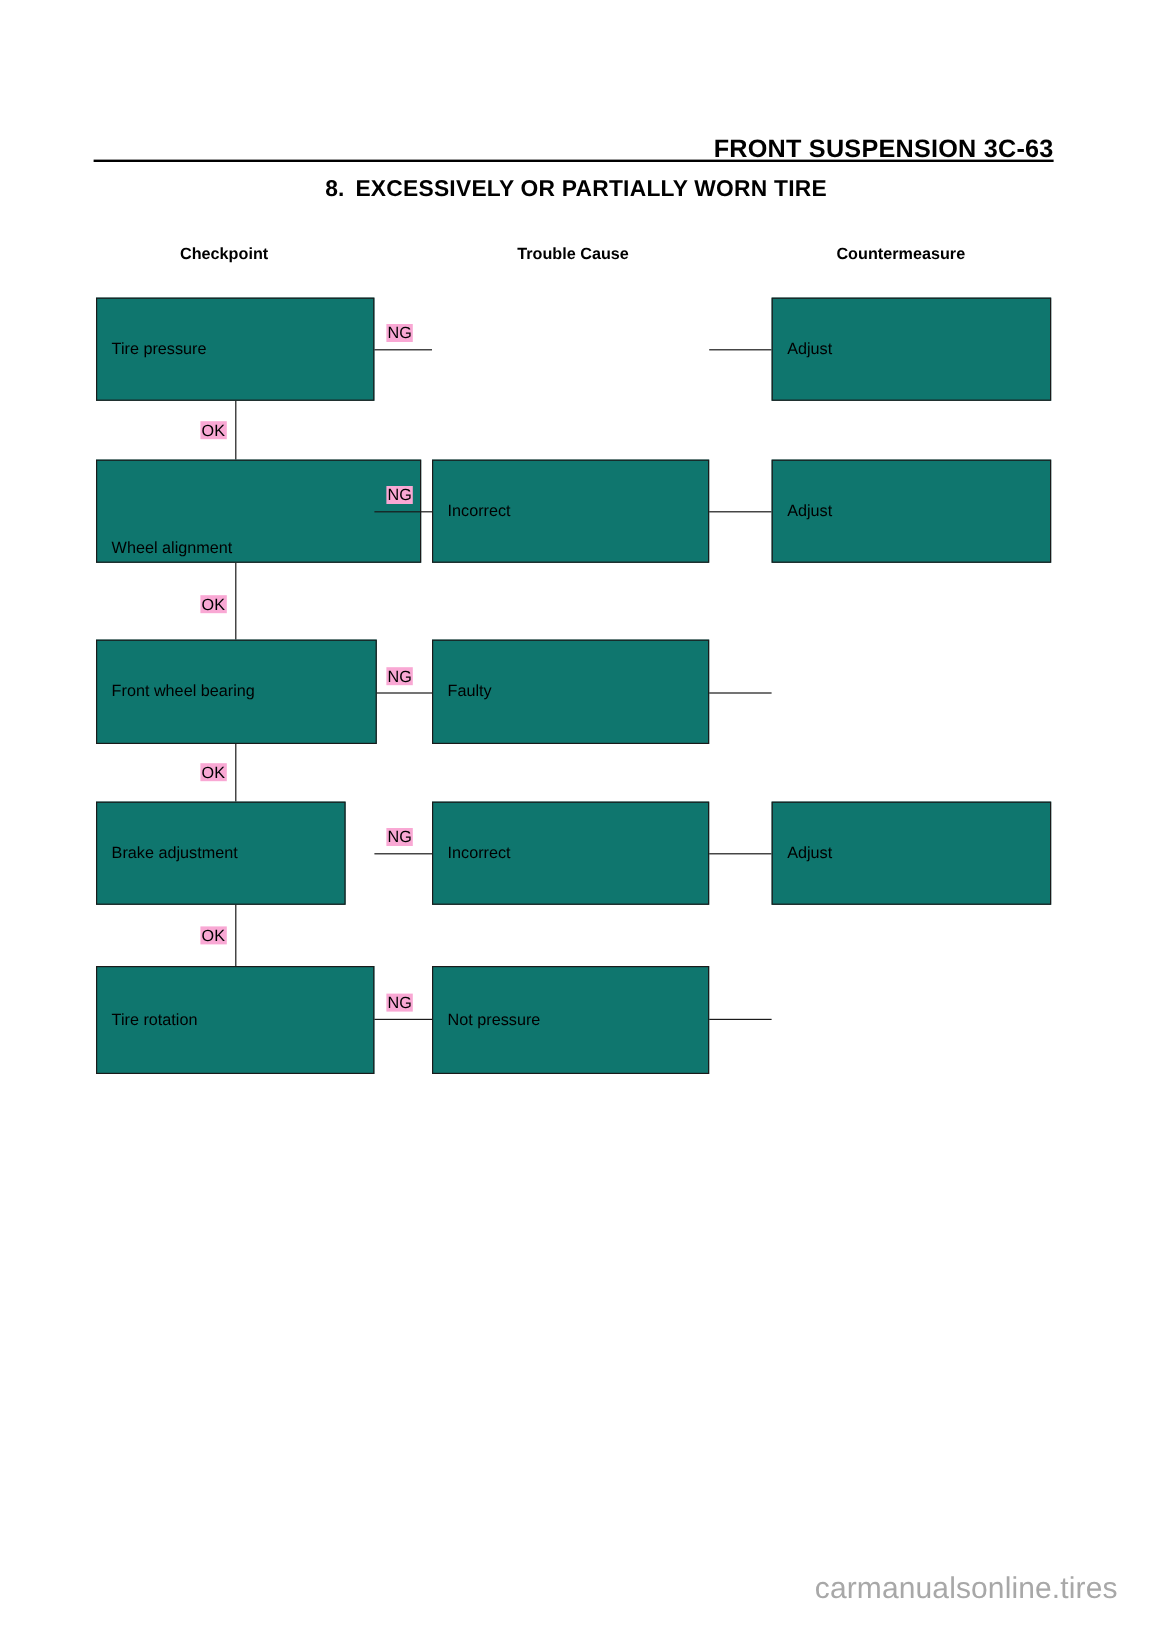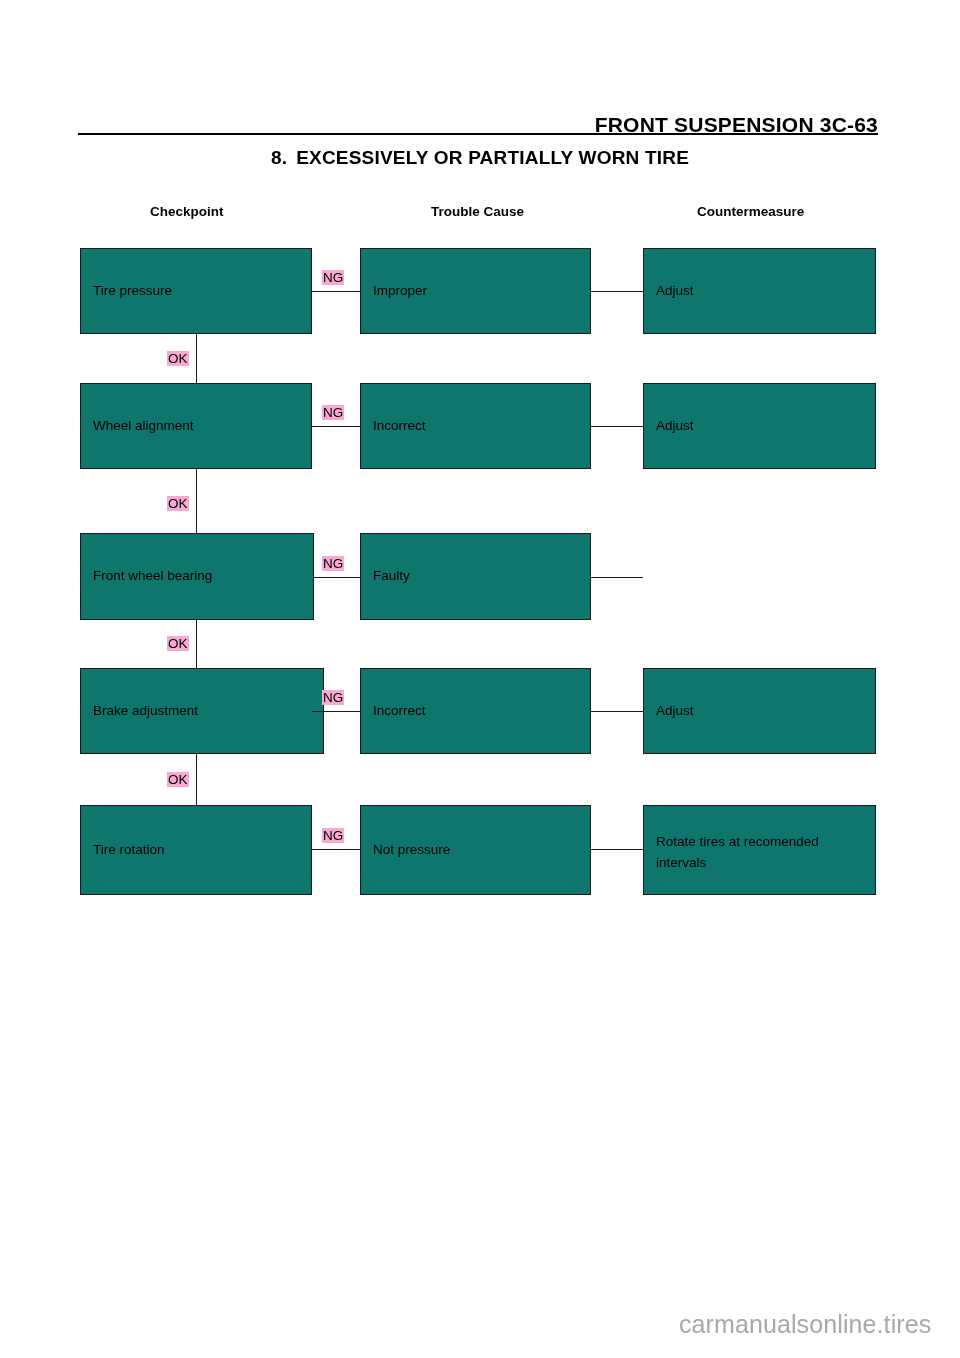--- a/index.html
+++ b/index.html
@@ -141,32 +141,29 @@
   <div class="col-head c2">Trouble Cause</div>
   <div class="col-head c3">Countermeasure</div>
 
   <div class="flow">
 
     <div class="box" style="left:80px; top:248px; width:232px; height:86px;">
       <span class="box-label">Tire pressure</span>
     </div>
     <div class="h-link" style="left:312px; top:291px; width:48px;"></div>
     <div class="edge-label" style="left:322px; top:270px;">NG</div>
-    <div class="box" style="left:360px; top:248px; width:231px; height:86px;">
-      <span class="box-label">Improper</span>
-    </div>
     <div class="h-link" style="left:591px; top:291px; width:52px;"></div>
     <div class="box" style="left:643px; top:248px; width:233px; height:86px;">
       <span class="box-label">Adjust</span>
     </div>
 
     <div class="v-link" style="left:196px; top:334px; height:49px;"></div>
     <div class="edge-label" style="left:167px; top:351px;">OK</div>
 
-    <div class="box" style="left:80px; top:383px; width:232px; height:86px;">
+    <div class="box" style="left:80px; top:383px; width:271px; height:86px;align-items:flex-end;">
       <span class="box-label">Wheel alignment</span>
     </div>
     <div class="h-link" style="left:312px; top:426px; width:48px;"></div>
     <div class="edge-label" style="left:322px; top:405px;">NG</div>
     <div class="box" style="left:360px; top:383px; width:231px; height:86px;">
       <span class="box-label">Incorrect</span>
     </div>
     <div class="h-link" style="left:591px; top:426px; width:52px;"></div>
     <div class="box" style="left:643px; top:383px; width:233px; height:86px;">
       <span class="box-label">Adjust</span>
@@ -181,21 +178,21 @@
     <div class="h-link" style="left:314px; top:577px; width:46px;"></div>
     <div class="edge-label" style="left:322px; top:556px;">NG</div>
     <div class="box" style="left:360px; top:533px; width:231px; height:87px;">
       <span class="box-label">Faulty</span>
     </div>
     <div class="h-link" style="left:591px; top:577px; width:52px;"></div>
 
     <div class="v-link" style="left:196px; top:620px; height:48px;"></div>
     <div class="edge-label" style="left:167px; top:636px;">OK</div>
 
-    <div class="box" style="left:80px; top:668px; width:244px; height:86px;">
+    <div class="box" style="left:80px; top:668px; width:208px; height:86px;">
       <span class="box-label">Brake adjustment</span>
     </div>
     <div class="h-link" style="left:312px; top:711px; width:48px;"></div>
     <div class="edge-label" style="left:322px; top:690px;">NG</div>
     <div class="box" style="left:360px; top:668px; width:231px; height:86px;">
       <span class="box-label">Incorrect</span>
     </div>
     <div class="h-link" style="left:591px; top:711px; width:52px;"></div>
     <div class="box" style="left:643px; top:668px; width:233px; height:86px;">
       <span class="box-label">Adjust</span>
@@ -206,21 +203,18 @@
 
     <div class="box" style="left:80px; top:805px; width:232px; height:90px;">
       <span class="box-label">Tire rotation</span>
     </div>
     <div class="h-link" style="left:312px; top:849px; width:48px;"></div>
     <div class="edge-label" style="left:322px; top:828px;">NG</div>
     <div class="box" style="left:360px; top:805px; width:231px; height:90px;">
       <span class="box-label">Not pressure</span>
     </div>
     <div class="h-link" style="left:591px; top:849px; width:52px;"></div>
-    <div class="box" style="left:643px; top:805px; width:233px; height:90px; align-items:flex-start; padding-top:26px;">
-      <span class="box-label" style="max-width:198px; display:block;">Rotate tires at recomended intervals</span>
-    </div>
 
   </div>
 
   <div class="watermark">carmanualsonline.tires</div>
 
 </div>
 
 </body></html>

